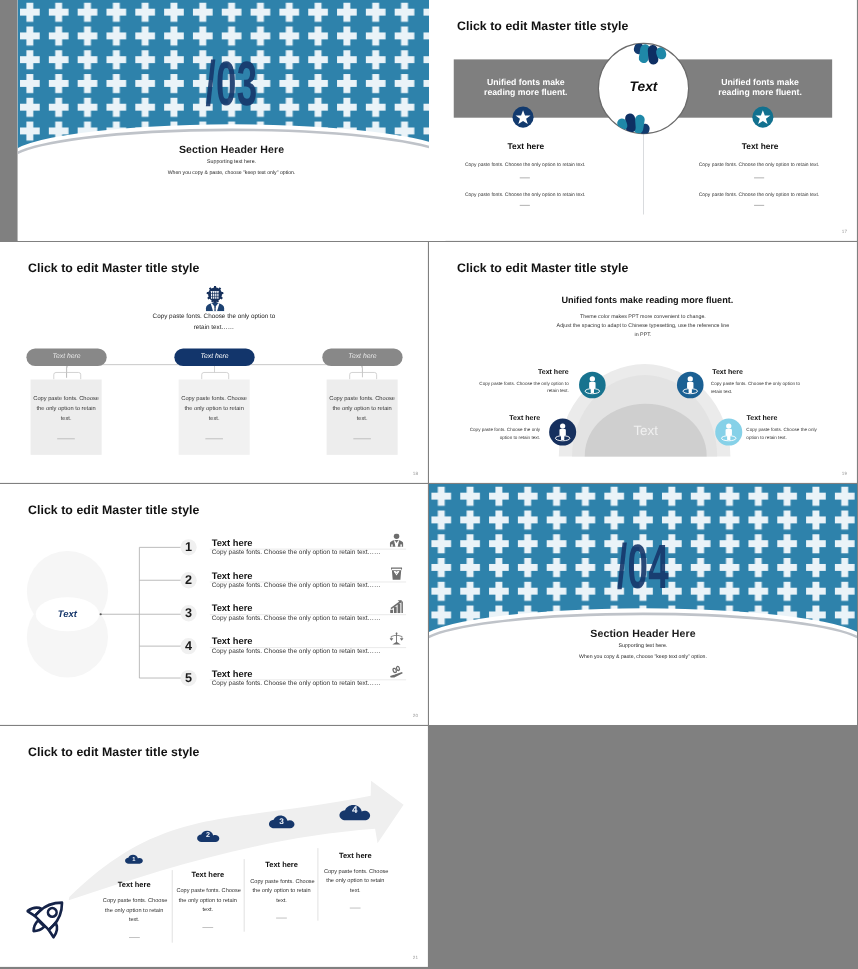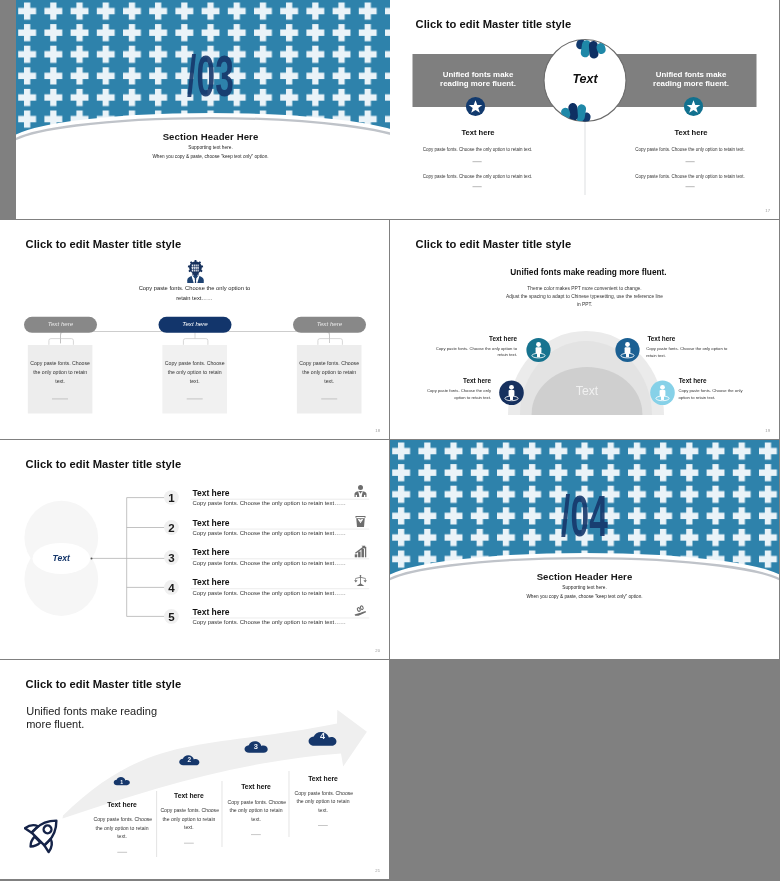--- a/index.html
+++ b/index.html
@@ -362,23 +362,20 @@
       <ellipse cx="9.6" cy="11.0" rx="1.6" ry="2.8" transform="rotate(-22 9.6 11.0)" fill="#ffffff"></ellipse>
       <ellipse cx="15.6" cy="7.4" rx="1.5" ry="2.6" transform="rotate(-22 15.6 7.4)" fill="#ffffff"></ellipse>
       <path fill="#6d6d6d" d="M1.2 21.0 L23.0 14.0 l1.2 2.3 L9.0 23.6 H2.2 z"></path>
       <path fill="#ffffff" d="M7.5 18.6 l7.0 -2.3 -0.3 -0.8 -7.0 2.3 z"></path>
     </svg>
     <div class="pgnum">20</div>
   </div>
 
   <div class="slide s7">
     <div class="title" style="left:25.5px;top:17.5px">Click to edit Master title style</div>
-    <div class="s7-lead">
-      <span>Unified fonts make reading</span><br><span>more fluent.</span>
-    </div>
     <svg class="bg" width="389" height="219">
       <g transform="translate(0,-660)">
         <path fill="#efefef" d="M63 815.5
            C 150 730.9 206.2 749.9 337 723.5
            L337.3 709.7 L366.9 731.7 L343.2 766.5 L341 753.5
            C 240 761 150 789 62.5 818.5 Z"></path>
       </g>
       <g stroke="#d8d8d8" stroke-width="0.7">
         <line x1="156.6" y1="131" x2="156.6" y2="197"></line>
         <line x1="222" y1="121" x2="222" y2="187"></line>

